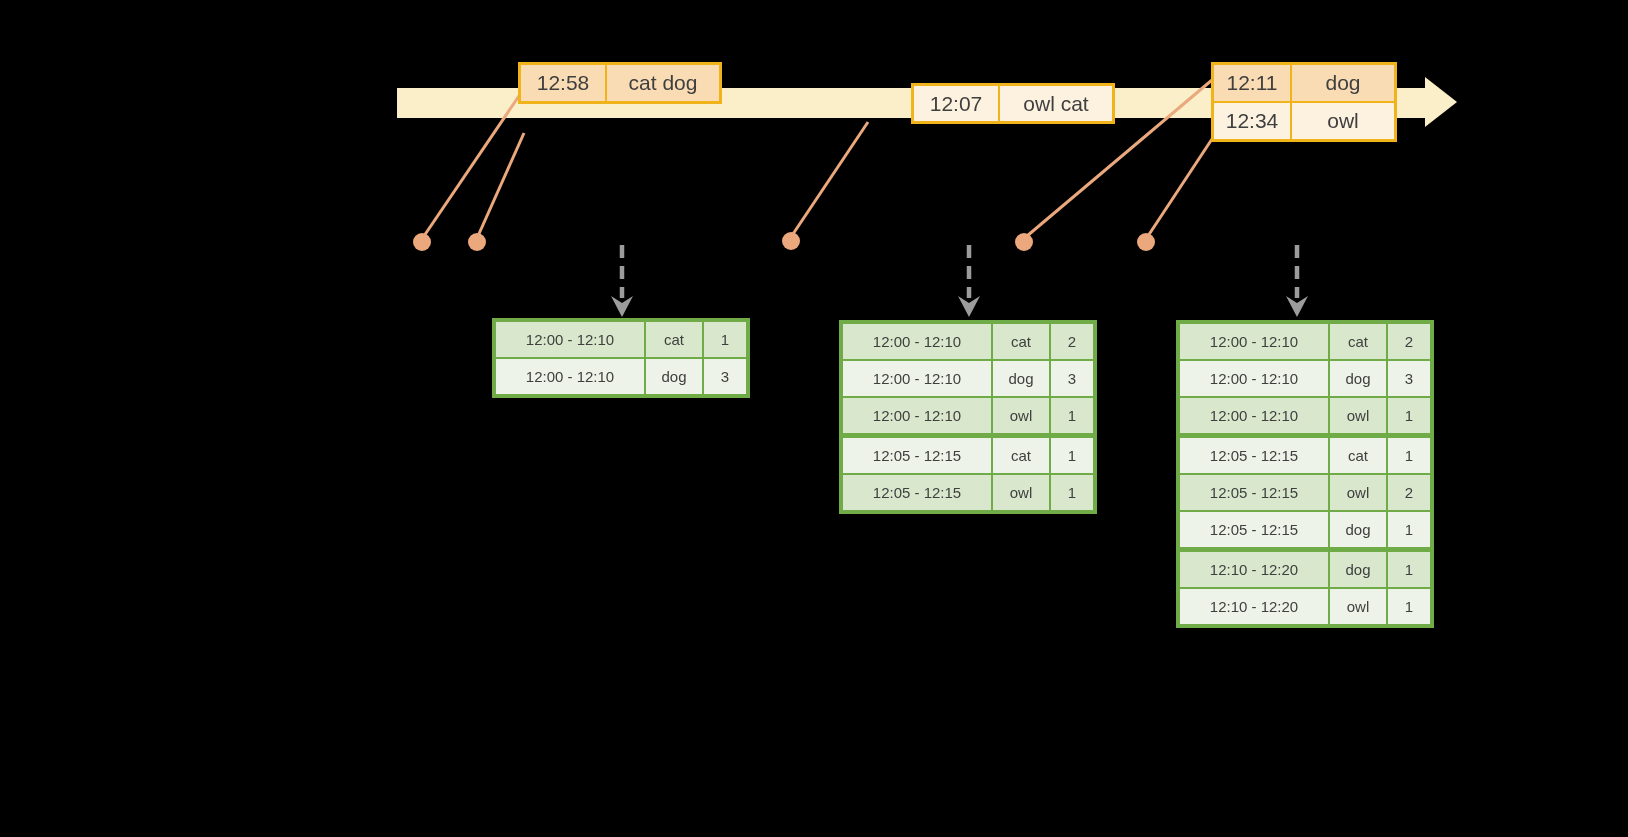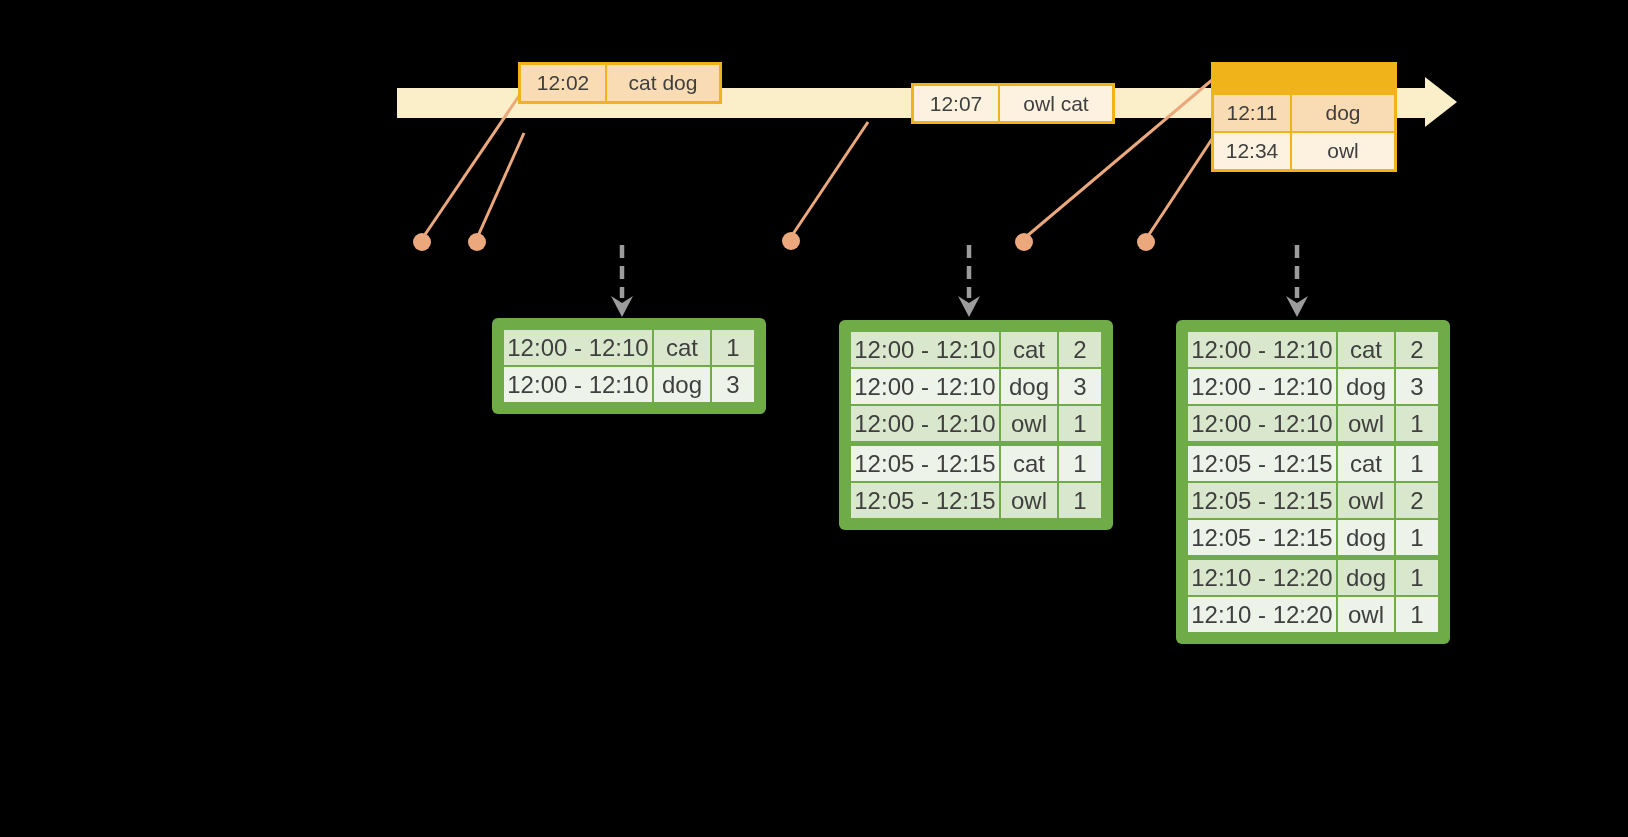--- a/index.html
+++ b/index.html
@@ -44,24 +44,23 @@
   .event-box .cell {
     display: flex; align-items: center; justify-content: center;
     height: 36px; background: var(--peach-light);
   }
   .event-box .event-row.dark  .cell { background: var(--peach-dark); }
   .event-box .event-row.light .cell { background: var(--peach-light); }
   .event-box.single .cell { height: 35px; }
   
   .result-table {
     position: absolute; z-index: 3;
-    background: var(--green-border); padding: 12px;
+    background: var(--green-border); padding: 4px;
     display: flex; flex-direction: column; gap: 2px;
-    font-size: 24px;
-    border-radius: 6px;
+    font-size: 15px;
   }
   .result-row { display: grid; grid-template-columns: 148px 56px 42px; gap: 2px; }
   .result-row.group-start { margin-top: 3px; }
   .result-table .cell {
     display: flex; align-items: center; justify-content: center;
     height: 35px; background: var(--green-light);
   }
   .result-table .result-row.dark  .cell { background: var(--green-dark); }
   .result-table .result-row.light .cell { background: var(--green-light); }
 </style>
@@ -90,37 +89,37 @@
     <polygon class="trigger-head" points="611,296 622,303 633,296 622,317"></polygon>
     <line class="trigger-line" x1="969" y1="245" x2="969" y2="298"></line>
     <polygon class="trigger-head" points="958,296 969,303 980,296 969,317"></polygon>
     <line class="trigger-line" x1="1297" y1="245" x2="1297" y2="298"></line>
     <polygon class="trigger-head" points="1286,296 1297,303 1308,296 1297,317"></polygon>
   </svg>
 
   <div class="event-box" style="left:518px; top:62px; width:204px;">
 
       <div class="event-row dark" style="grid-template-columns:84px 112px;">
-        <div class="cell">12:02</div>
+        <div class="cell">12:58</div>
         <div class="cell">cat dog</div>
       </div>
 
     </div>
 
   <div class="event-box single" style="left:911px; top:83px; width:204px;">
 
       <div class="event-row light" style="grid-template-columns:84px 112px;">
         <div class="cell">12:07</div>
         <div class="cell">owl cat</div>
       </div>
     </div>
 
   <div class="event-box" style="left:1211px; top:62px; width:186px;">
 
-      <div class="event-row dark" style="grid-template-columns:76px 102px;margin-top:30px;">
+      <div class="event-row dark" style="grid-template-columns:76px 102px;">
         <div class="cell">12:11</div>
         <div class="cell">dog</div>
       </div>
 
       <div class="event-row light" style="grid-template-columns:76px 102px;">
         <div class="cell">12:34</div>
         <div class="cell">owl</div>
       </div>
     </div>
 

